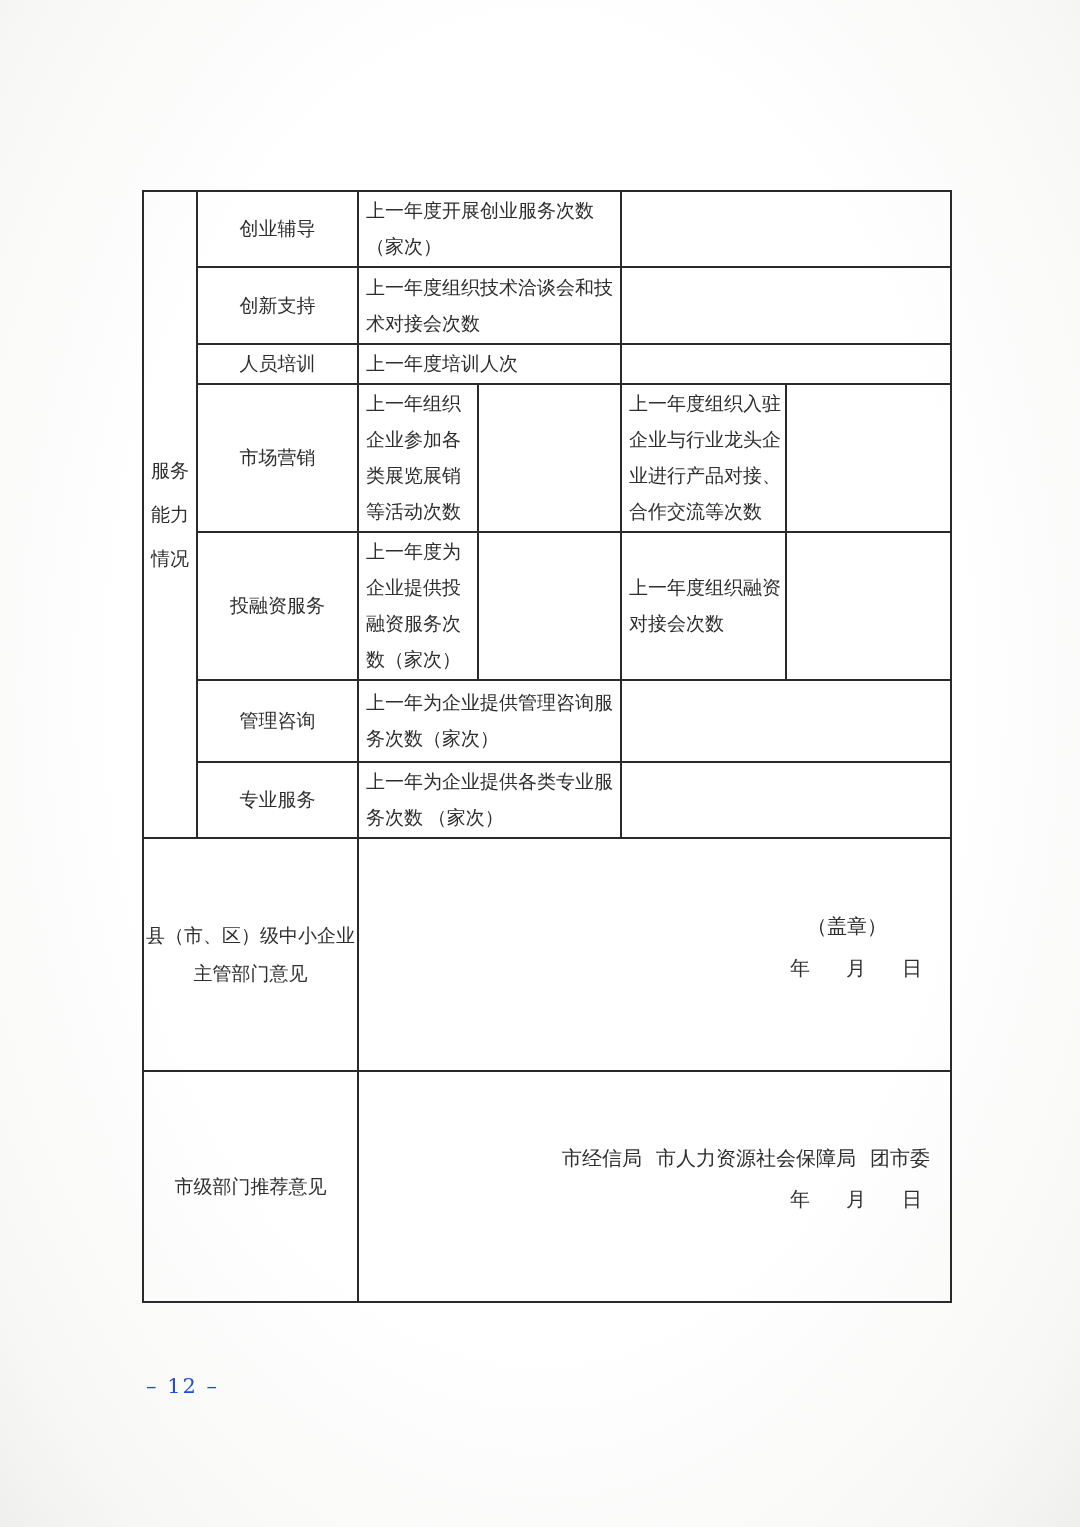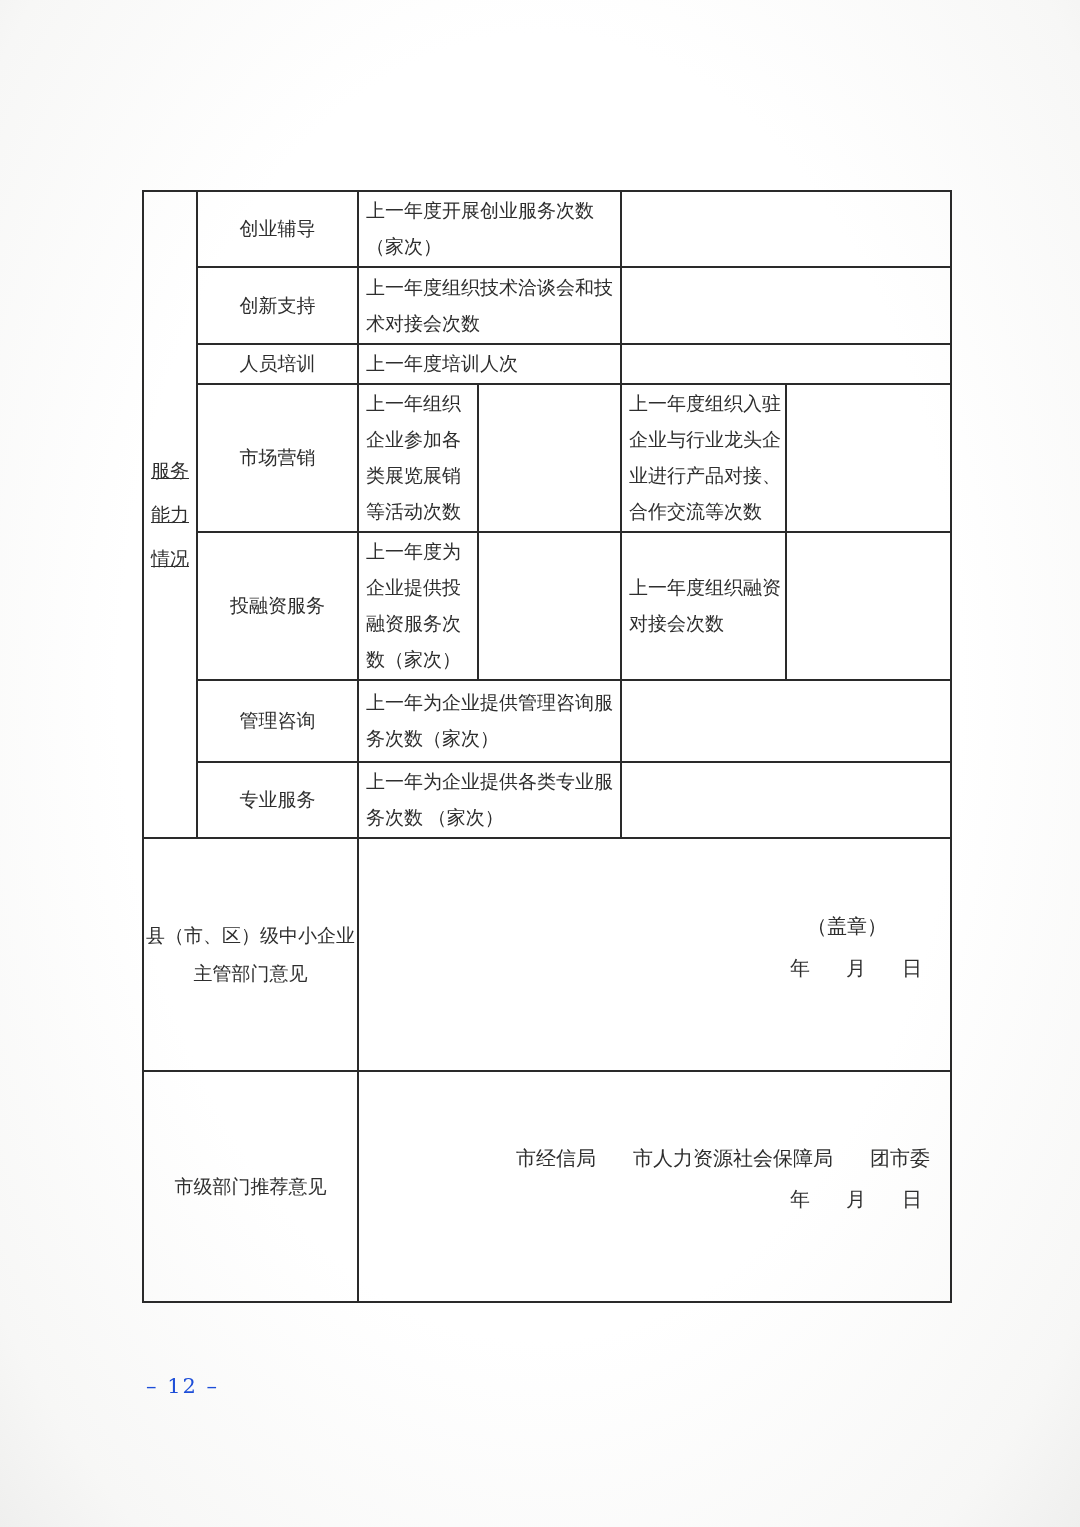--- a/index.html
+++ b/index.html
@@ -34,40 +34,39 @@
   tr.rh6 { height:82px; }
   tr.rh7 { height:71px;margin-top:28px; }
   tr.rh8 { height:233px; }
   tr.rh9 { height:231px; }
 
   .section-cell {
     text-align:center;
     line-height:44px;
     padding:0 4px;
     letter-spacing:0;
-    text-decoration:underline;
   }
   .cat { text-align:center; }
   .desc {
     line-height:36px;
     padding:1px 2px 1px 7px;
     text-align:left;
   }
   .val { background:transparent; }
 
   .opinion-label { text-align:center; line-height:38px; }
   .opinion-label .lbl-line { white-space:nowrap; }
 
   .opinion-body { vertical-align:bottom;font-family:Liberation Serif, serif; }
   .sign-area { padding-bottom:16px; }
   .stamp-line  { text-align:right; padding-right:63px; font-size:20px; line-height:42px; }
   .date-line   { text-align:right; padding-right:28px; font-size:20px; line-height:42px; }
   .date-line span + span { margin-left:31px; }
   .agency-line { text-align:right; padding-right:20px; font-size:20px; line-height:40px; white-space:nowrap; }
-  .agency-line span + span { margin-left:32px; }
+  .agency-line span + span { margin-left:9px; }
 
   .pagenum {
     position:absolute; left:146px; top:1374px;
     font-size:21px; color:#1d4ed8; letter-spacing:2px;
     font-family:"DejaVu Serif","Liberation Serif",serif;
   }
 </style>
 </head>
 <body>
 

